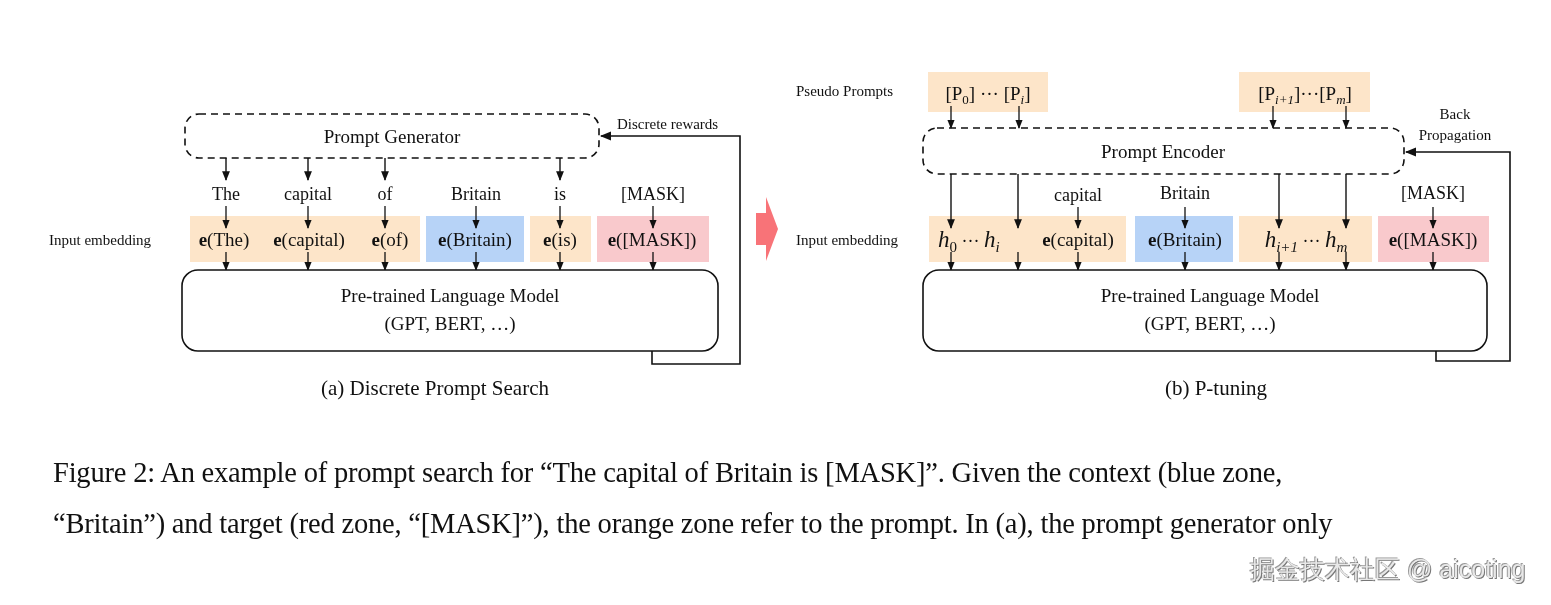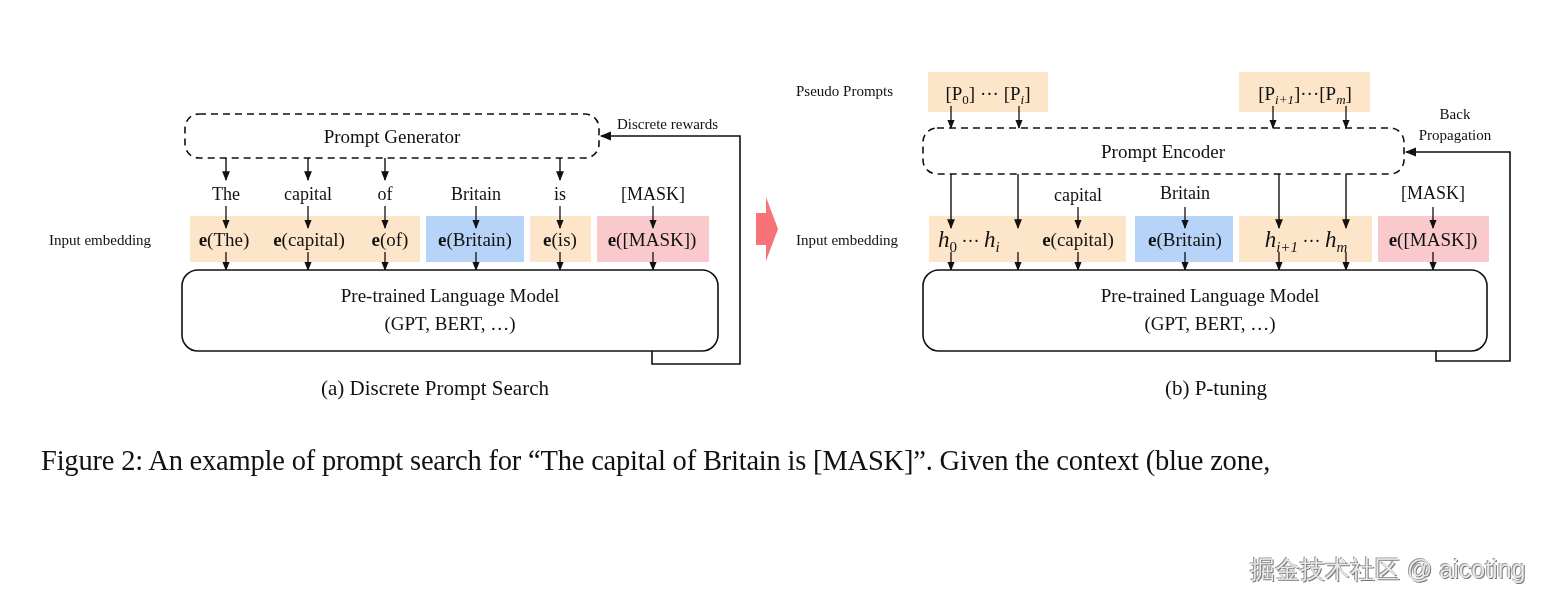--- a/index.html
+++ b/index.html
@@ -7,21 +7,21 @@
          font-family: "Liberation Serif", "DejaVu Serif", serif; color: #111; }
   svg#diagram { position: absolute; left: 0; top: 0; }
   svg text { font-family: "Liberation Serif", "DejaVu Serif", serif; fill: #111; }
   .lbl { font-size: 15px; }
   .tok { font-size: 18px; }
   .emb { font-size: 19px; }
   .box-title { font-size: 19px; }
   .sub-caption { font-size: 21px; }
   .caption { position: absolute; left: 41px; top: 441px; width: 1480px;
              font-size: 28.5px; line-height: 39px; color: #111; letter-spacing: -0.2px; }
-  .caption p { margin: 0; }
+  .caption p { margin: 12px; }
   .watermark { position: absolute; left: 1250px; top: 553px; font-size: 25px;
                font-family: Liberation Sans, sans-serif; color: #e8e8e8;
                text-shadow: 1px 1px 0 #777, -1px -1px 0 #999; letter-spacing: 0px; }
 </style>
 </head>
 <body>
 
 <svg id="diagram" width="1551" height="430" viewBox="0 0 1551 430">
   <defs>
     <marker id="arr" viewBox="0 0 10 10" refX="9" refY="5" markerWidth="7" markerHeight="7" orient="auto-start-reverse">
@@ -144,15 +144,16 @@
     <rect x="923" y="270" width="564" height="81" rx="16" ry="16" fill="#fff" stroke="#111" stroke-width="1.6"></rect>
     <text class="box-title" x="1210" y="302" text-anchor="middle">Pre-trained Language Model</text>
     <text class="box-title" x="1210" y="330" text-anchor="middle">(GPT, BERT, …)</text>
 
     <text class="sub-caption" x="1216" y="395" text-anchor="middle">(b) P-tuning</text>
   </g>
 </svg>
 
 <div class="caption">
   <p>Figure 2:  An example of prompt search for “The capital of Britain is [MASK]”. Given the context (blue zone,</p>
+  <p>“Britain”) and target (red zone, “[MASK]”), the orange zone refer to the prompt. In (a), the prompt generator only</p>
 </div>
 
 <div class="watermark">掘金技术社区 @ aicoting</div>
 
 </body></html>

